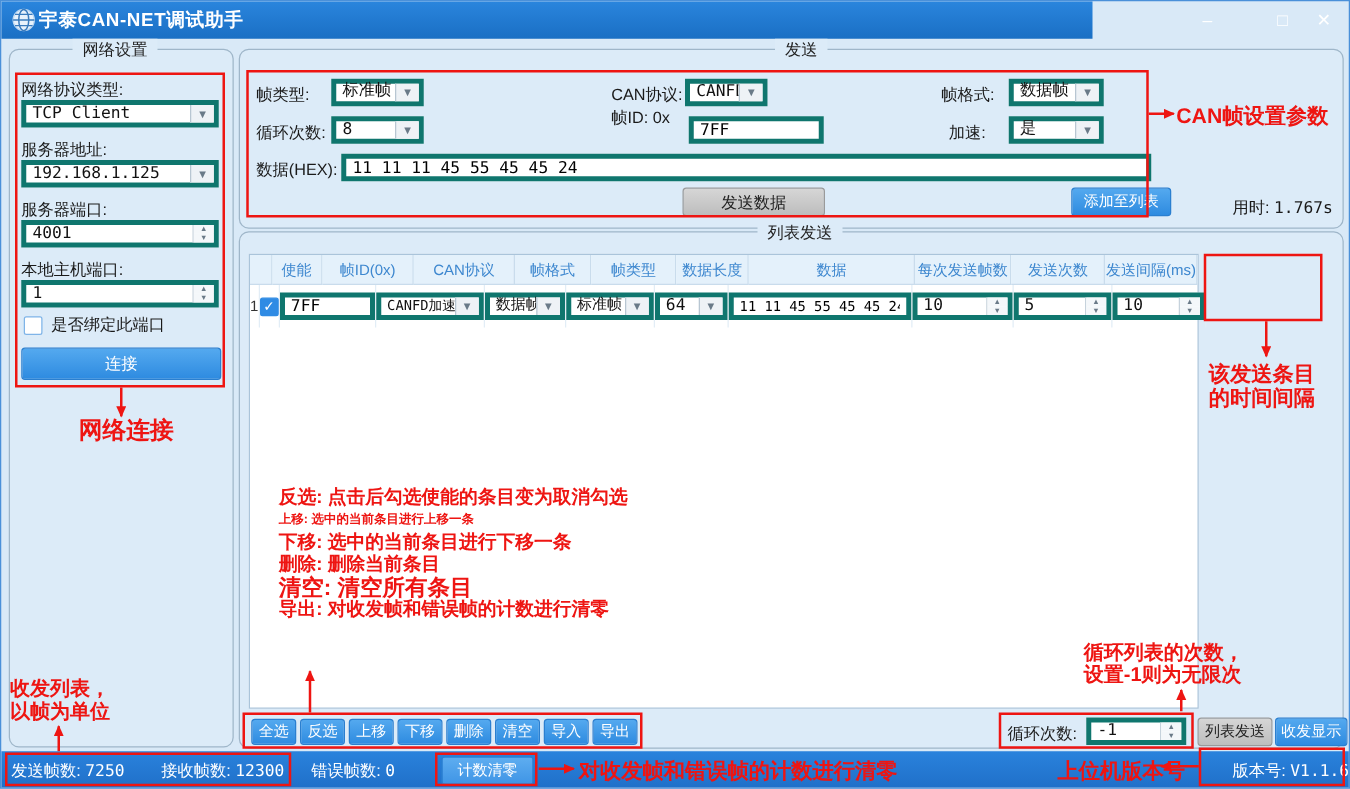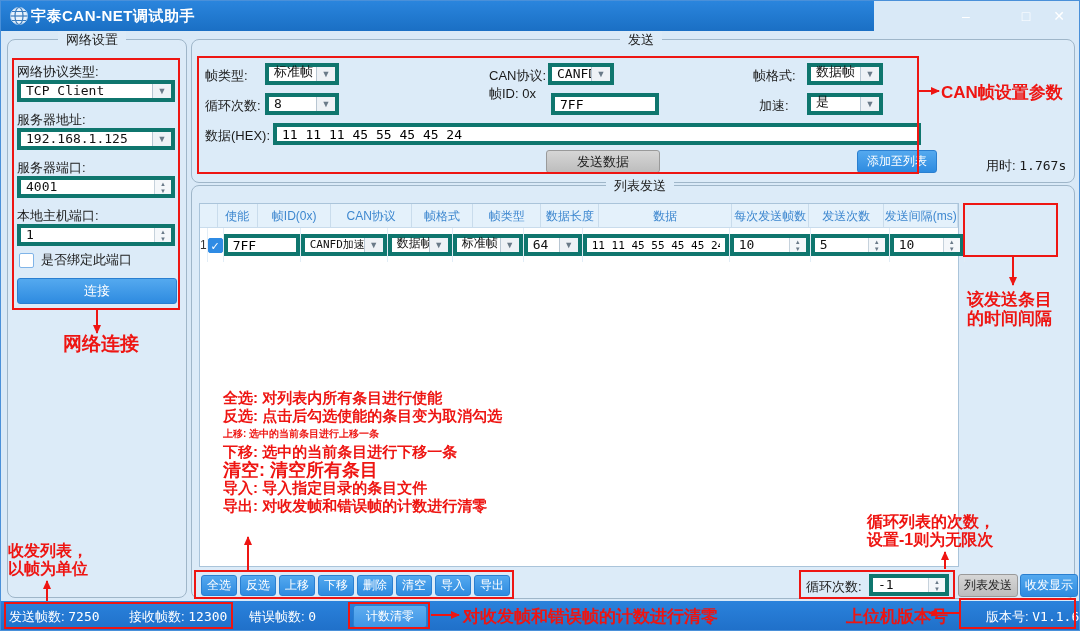--- a/index.html
+++ b/index.html
@@ -240,26 +240,25 @@
         </div>
       </div>
   </div>
 </div>
 
 <div class="abs redbox" style="left:962px;top:202px;width:95px;height:54px;"></div>
 <div class="abs redtext" style="left:966px;top:287px;font-size:17px">该发送条目</div>
 <div class="abs redtext" style="left:966px;top:306px;font-size:17px">的时间间隔</div>
 
 <div class="abs" style="left:222px;top:388px">
-  <div class="redtext" style="font-size:15px;line-height:18px">全选: 对列表内所有条目进行使能</div>
   <div class="redtext" style="font-size:15px;line-height:18px">反选: 点击后勾选使能的条目变为取消勾选</div>
   <div class="redtext" style="font-size:10px;line-height:18px">上移: 选中的当前条目进行上移一条</div>
   <div class="redtext" style="font-size:15px;line-height:18px">下移: 选中的当前条目进行下移一条</div>
+  <div class="redtext" style="font-size:15px;line-height:18px">删除: 删除当前条目</div>
   <div class="redtext" style="font-size:18px;line-height:18px">清空: 清空所有条目</div>
-  <div class="redtext" style="font-size:15px;line-height:18px">导入: 导入指定目录的条目文件</div>
   <div class="redtext" style="font-size:15px;line-height:18px">导出: 对收发帧和错误帧的计数进行清零</div>
 </div>
 
 <div class="abs bluebtn" style="left:200px;top:574px;width:34px;height:19px;font-size:12px">全选</div>
 <div class="abs bluebtn" style="left:239px;top:574px;width:34px;height:19px;font-size:12px">反选</div>
 <div class="abs bluebtn" style="left:278px;top:574px;width:34px;height:19px;font-size:12px">上移</div>
 <div class="abs bluebtn" style="left:317px;top:574px;width:34px;height:19px;font-size:12px">下移</div>
 <div class="abs bluebtn" style="left:356px;top:574px;width:34px;height:19px;font-size:12px">删除</div>
 <div class="abs bluebtn" style="left:395px;top:574px;width:34px;height:19px;font-size:12px">清空</div>
 <div class="abs bluebtn" style="left:434px;top:574px;width:34px;height:19px;font-size:12px">导入</div>

